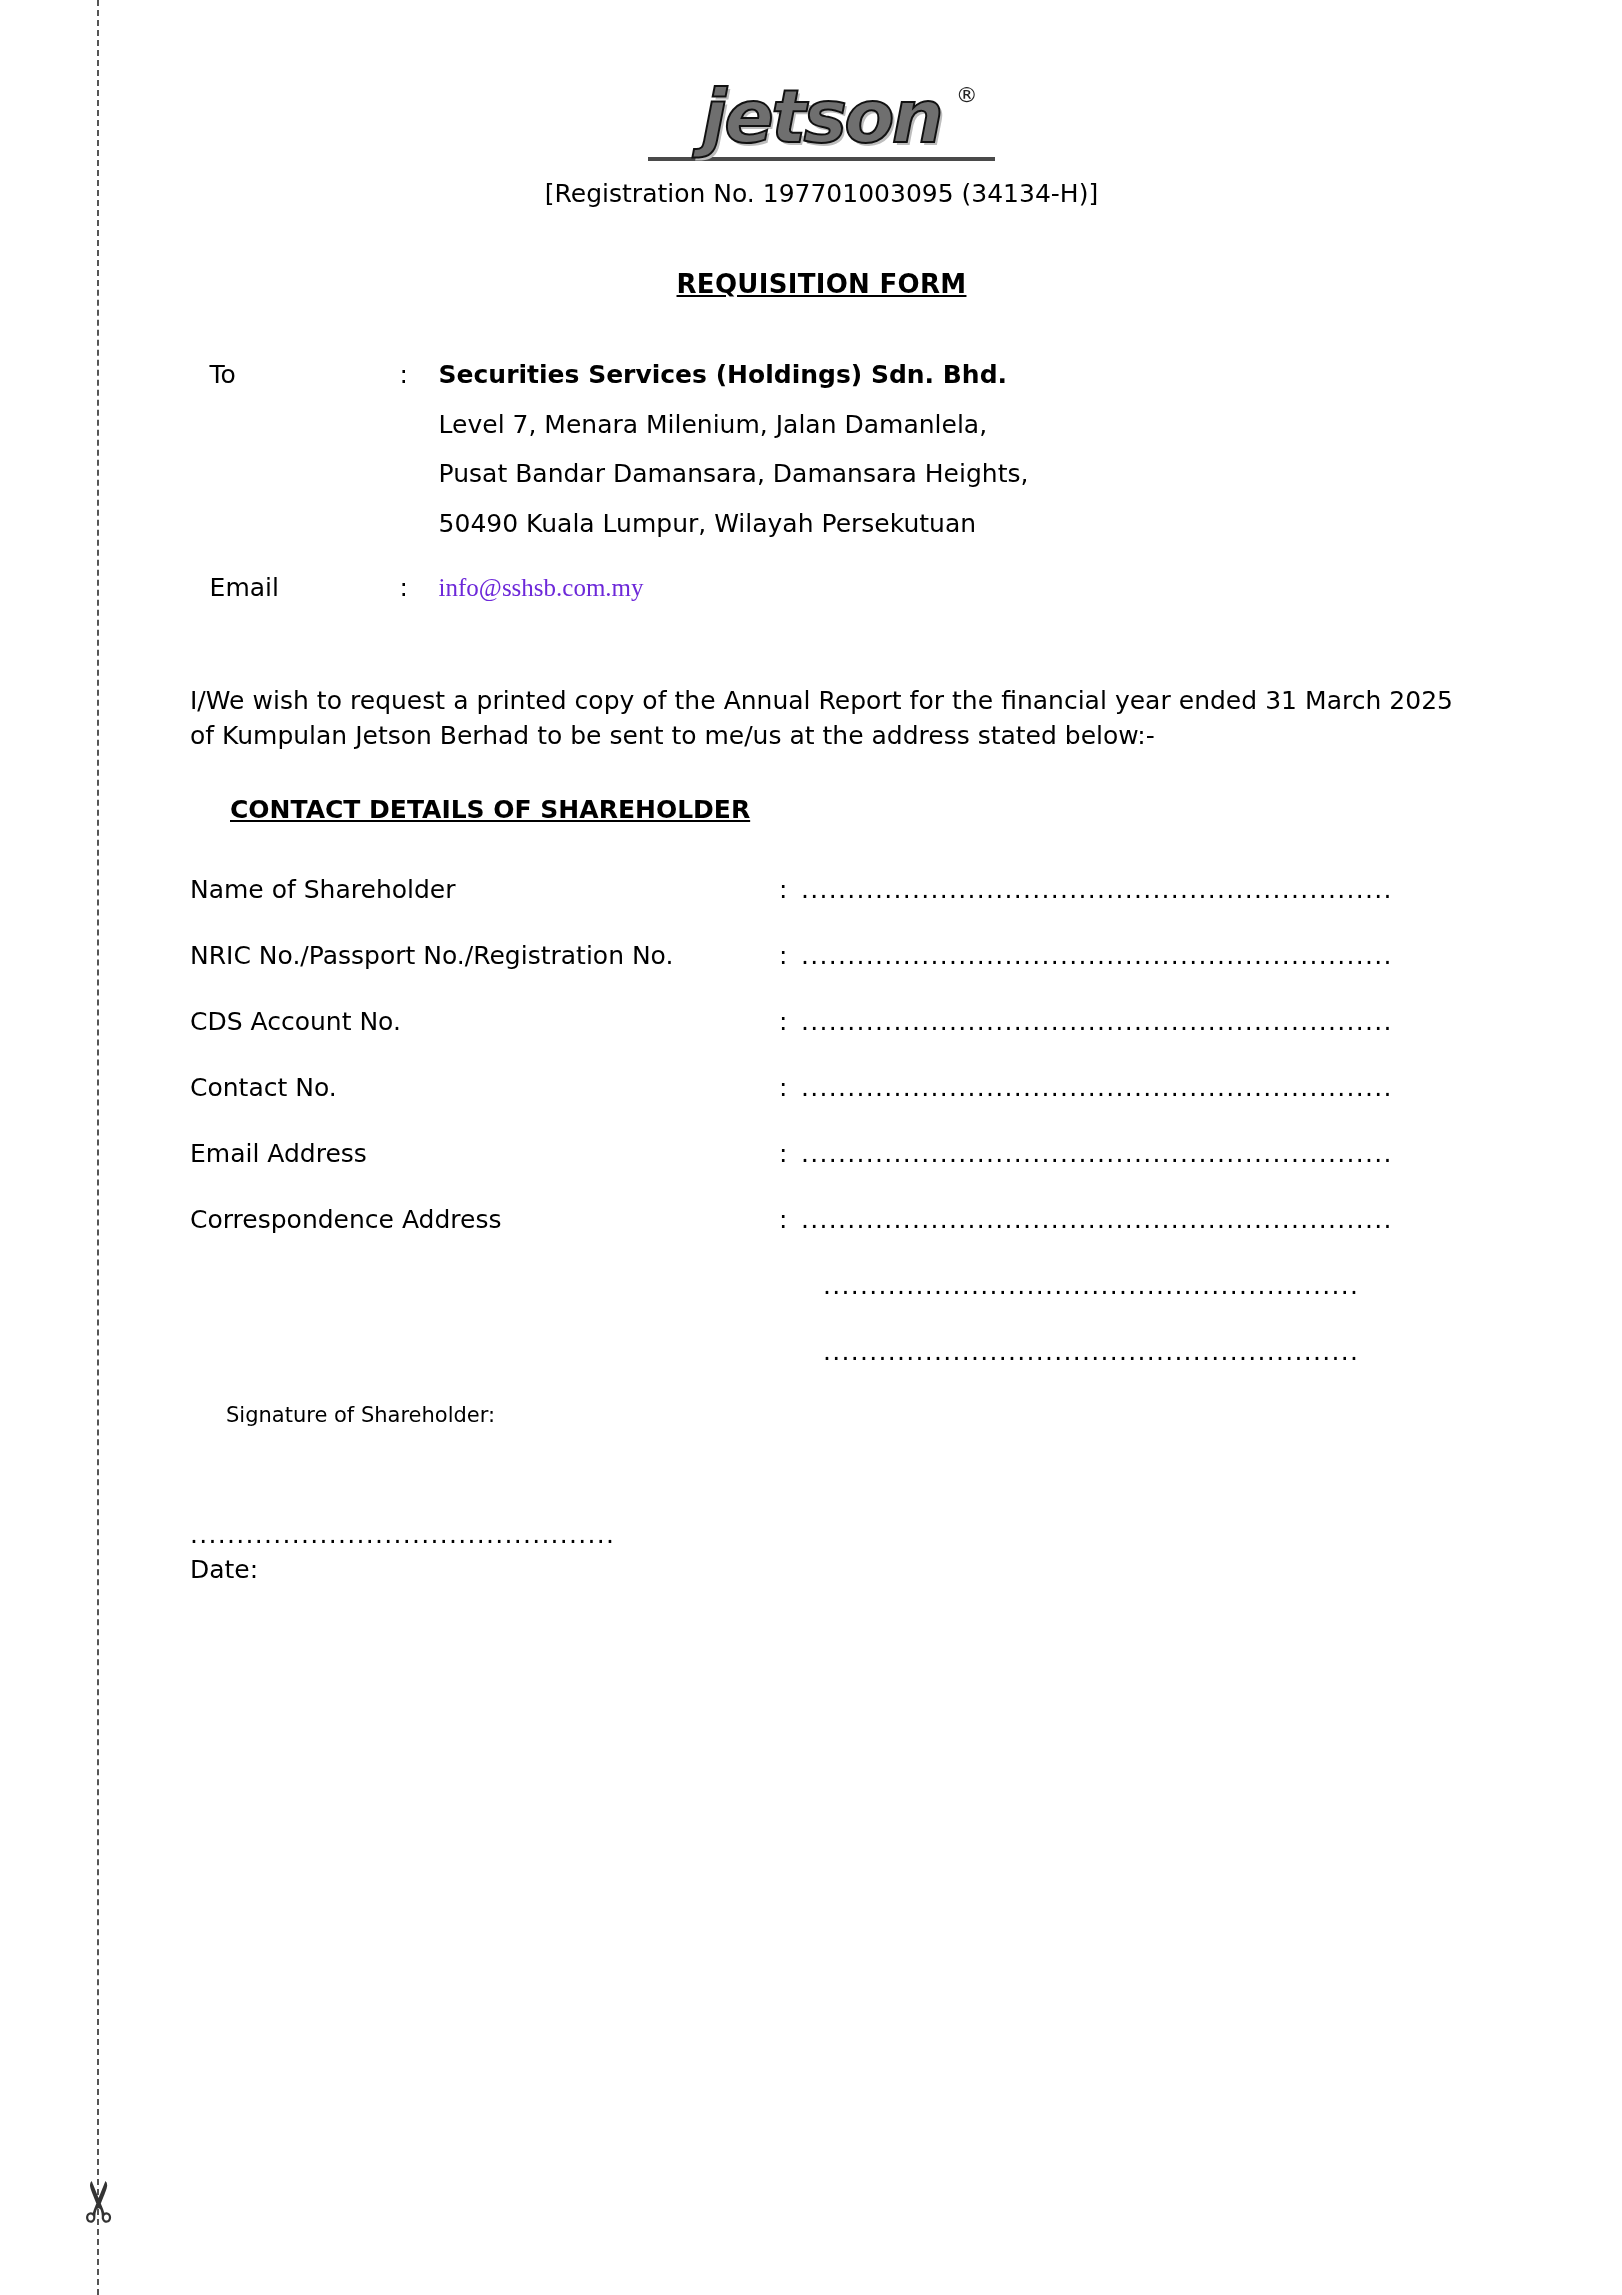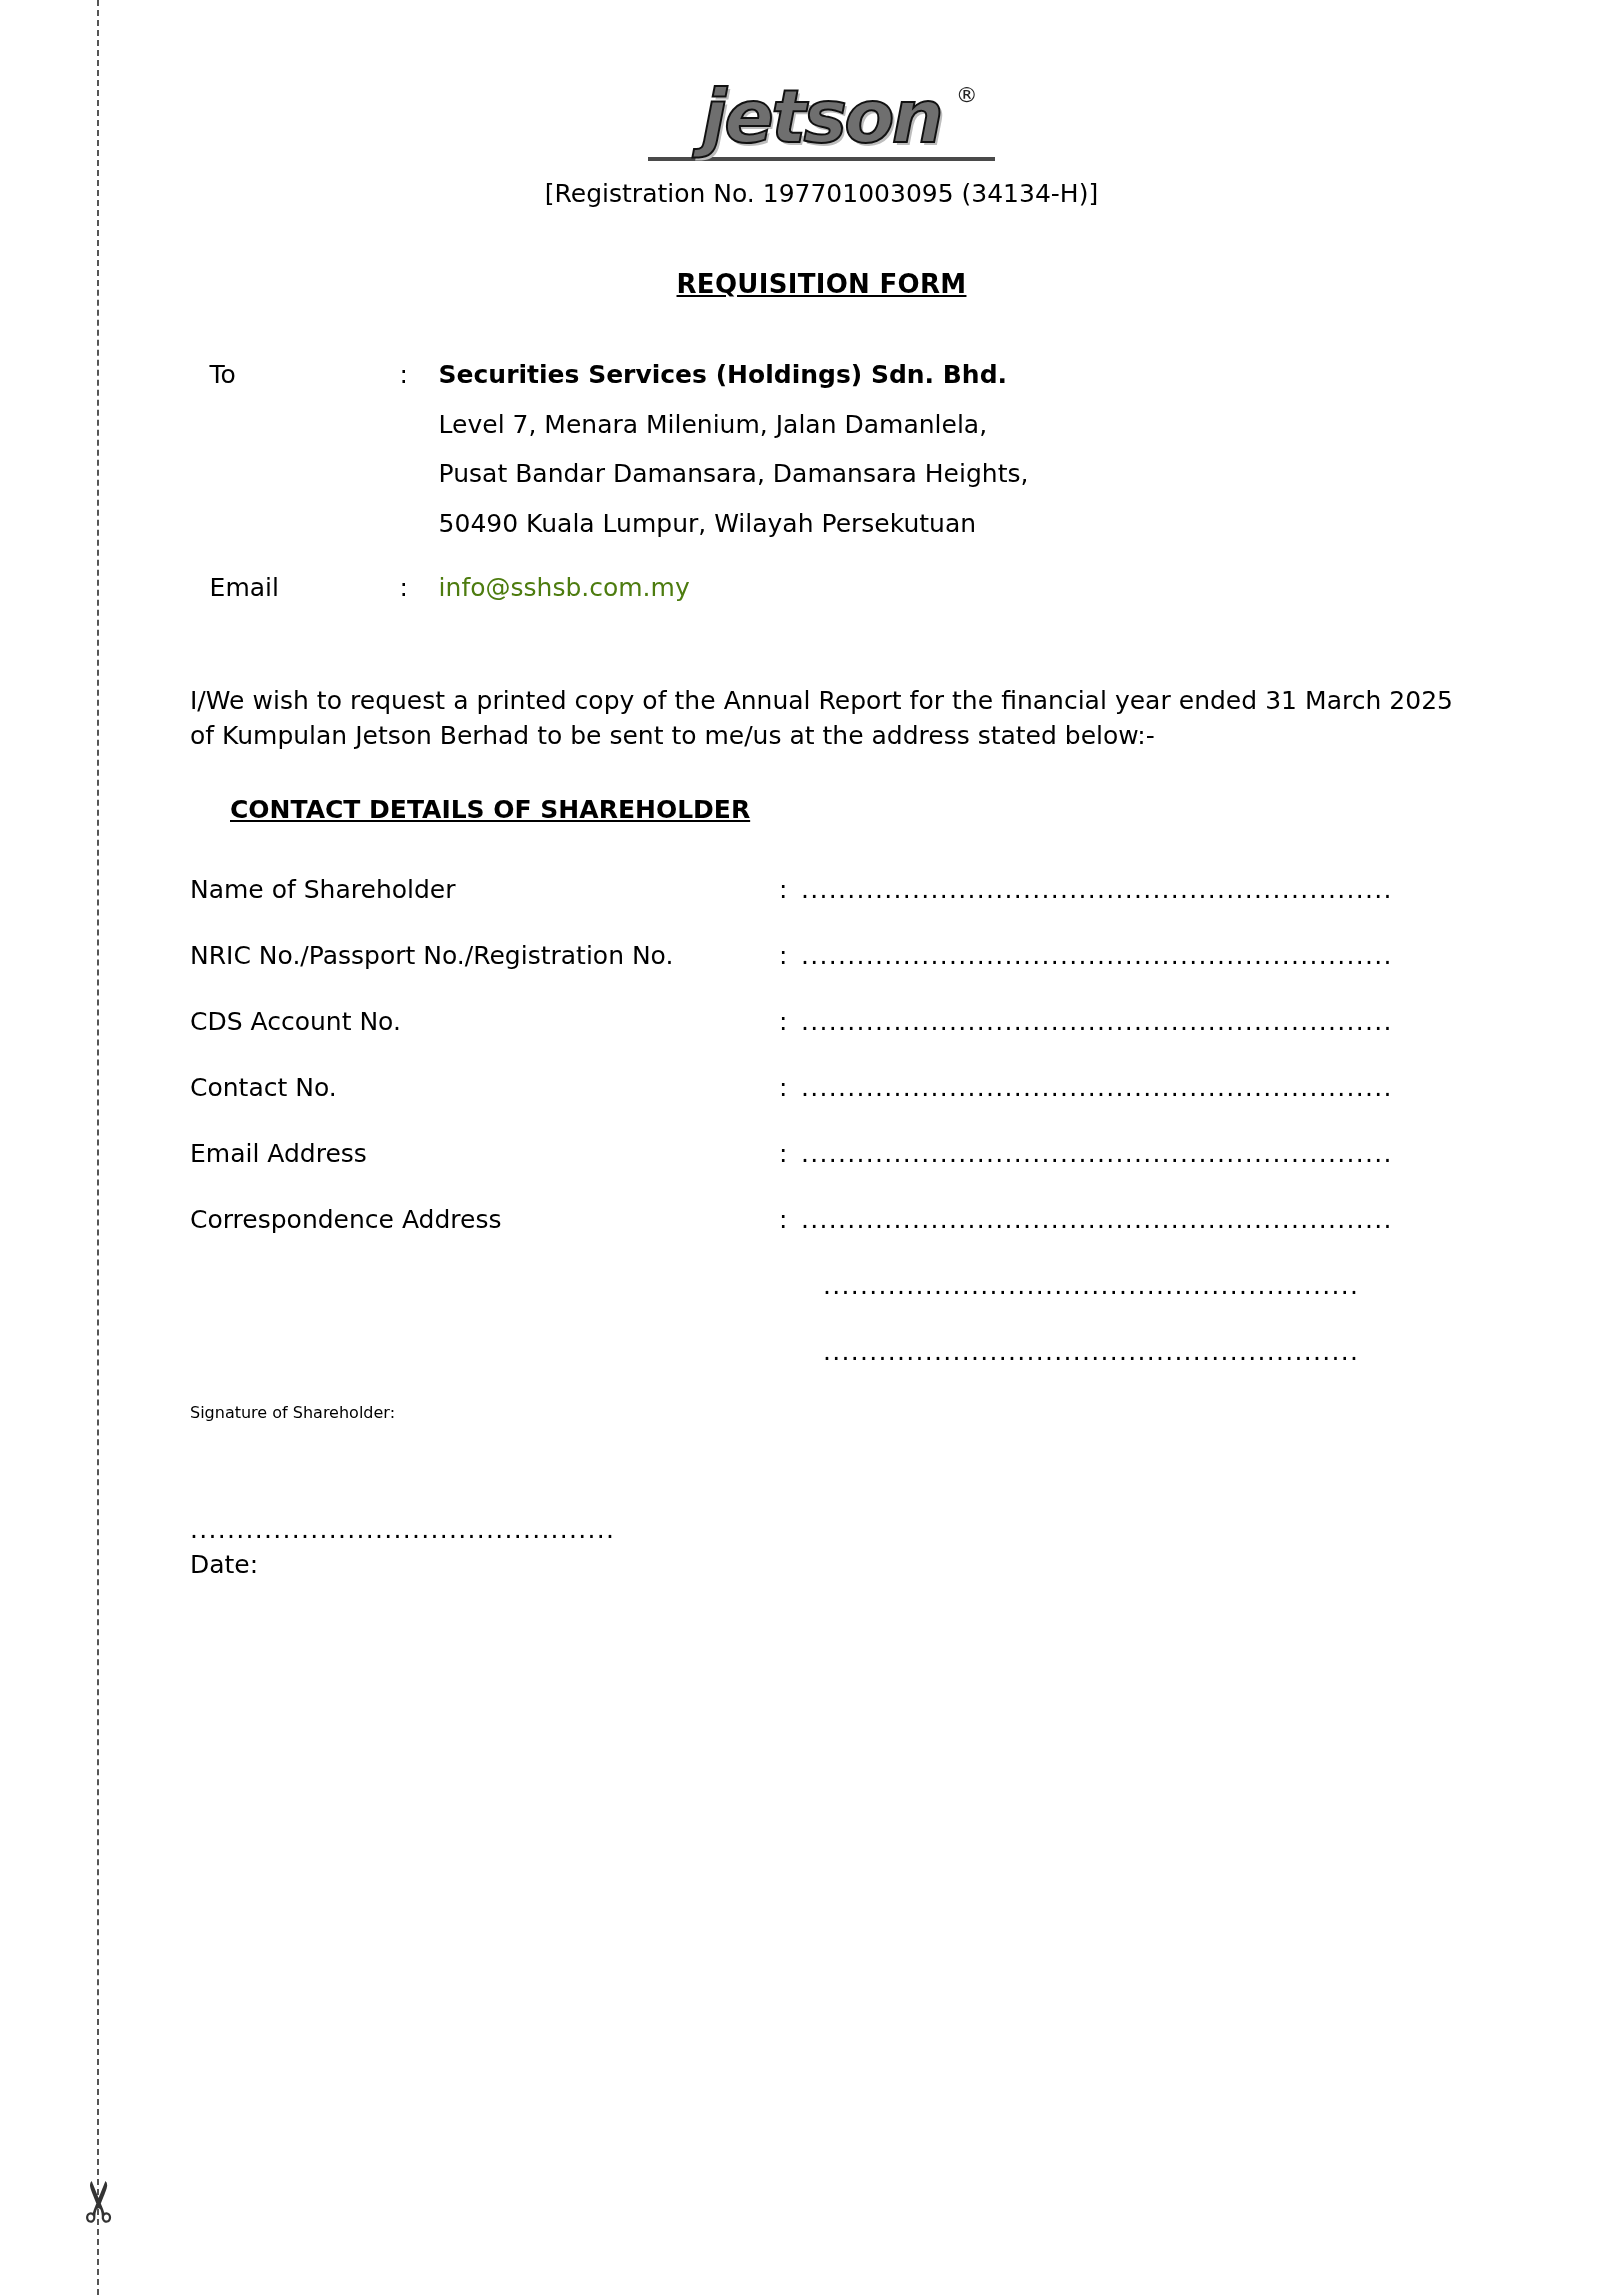--- a/index.html
+++ b/index.html
@@ -130,21 +130,22 @@
   .addr-line {
     font-size: 25px;
     line-height: 1.34;
     margin-left: 229px;
     margin-top: 16px;
   }
   .email-row {
     margin-top: 31px;
   }
   .email-value {
-    color: #4d7c0f;
+    color: #6d28d9;
+    font-family: Liberation Serif, serif;
   }
 
   .para {
     margin-top: 78px;
     font-size: 25px;
     line-height: 1.42;
     text-align: justify;
   }
 
   .section-head {
@@ -183,21 +184,22 @@
   .field-row.cont .field-label,
   .field-row.cont .field-colon {
     visibility: hidden;
   }
   .field-row.cont .field-dots {
     margin-left: 22px;
   }
 
   .sig-label {
     margin-top: 30px;
-    font-size: 16px;
+    font-size: 21px;
+    margin-left: 36px;
   }
   .sig-line {
     margin-top: 93px;
     font-size: 25px;
     letter-spacing: 1.3px;
     width: 458px;
     overflow: hidden;
     white-space: nowrap;
   }
   .date-label {

